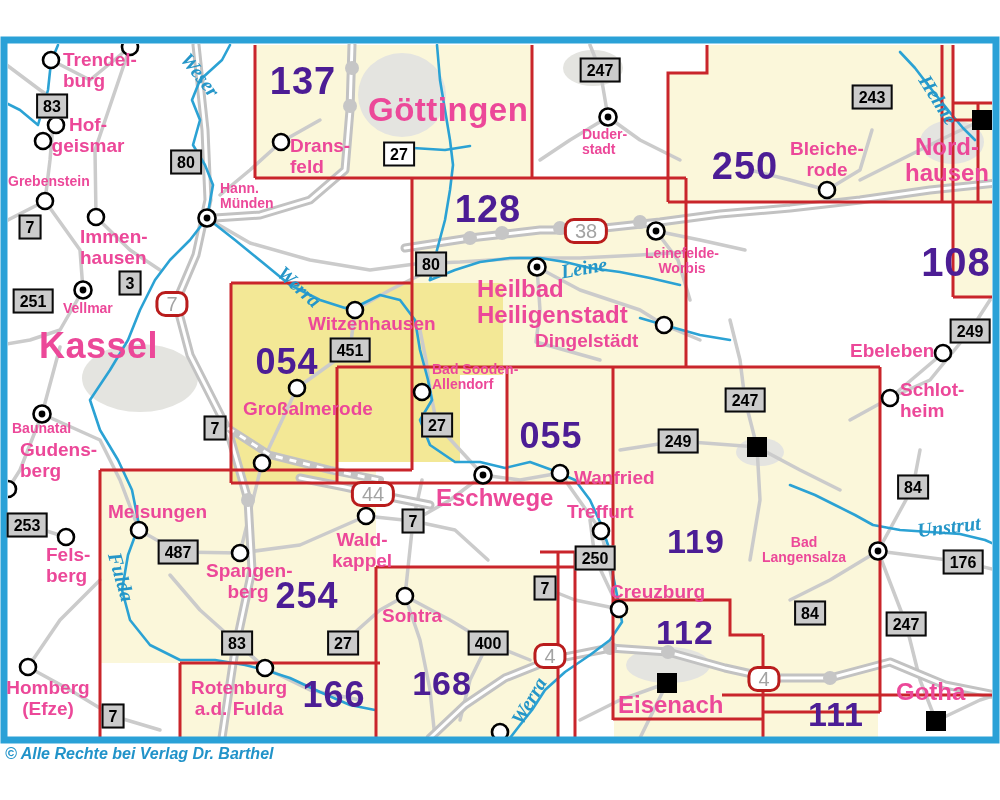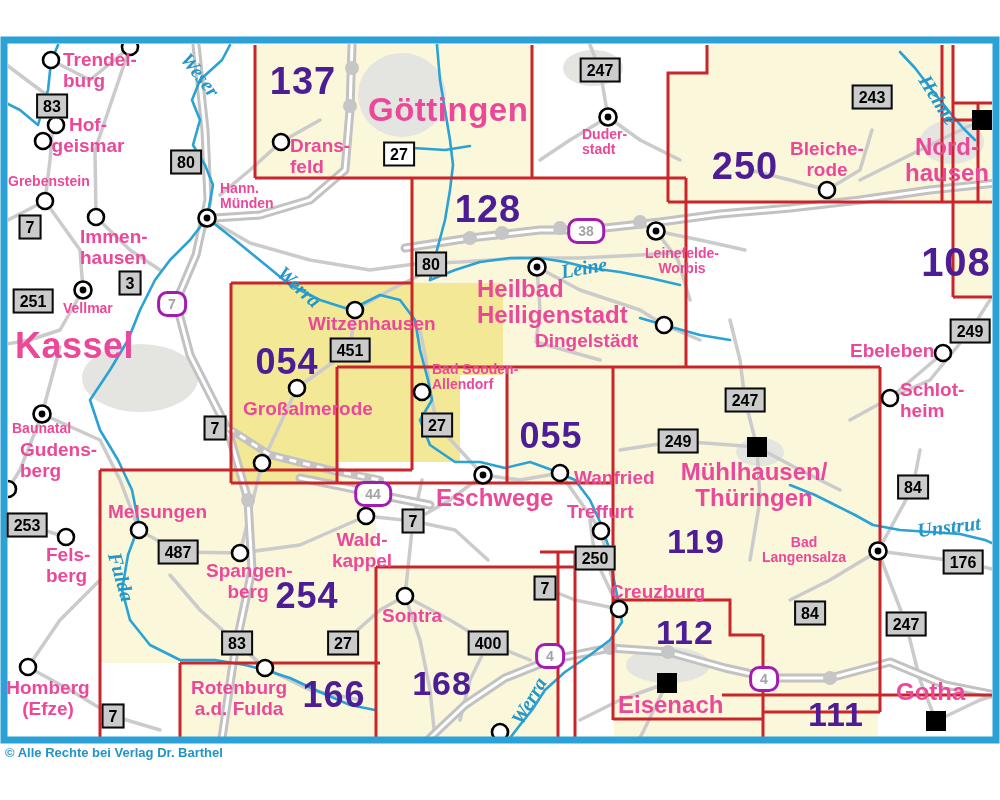--- a/index.html
+++ b/index.html
@@ -2,36 +2,36 @@
 <html><head>
 <meta charset="utf-8">
 <style>
   html,body{margin:0;padding:0;background:#fff;}
   #stage{position:relative;width:1000px;height:800px;background:#fff;overflow:hidden;
          font-family:"Liberation Sans",sans-serif;}
   #basemap{position:absolute;left:0;top:0;z-index:1;}
   .lbl{position:absolute;font-weight:bold;color:#ec4899;white-space:pre-line;line-height:1.08;
        font-size:19px;z-index:7;}
   .t21{font-size:14px;} .t24{font-size:24px;} .t33{font-size:33px;letter-spacing:.5px;}
-  .t36{font-size:36px;letter-spacing:.5px;}
+  .t36{font-size:36px;letter-spacing:.5px;margin-left:24px;}
   .ctr{text-align:center;} .rgt{text-align:center;}
   .sheetnum{position:absolute;color:#4c1d95;font-weight:bold;font-size:36px;z-index:6;
             transform:translate(-50%,-50%);letter-spacing:1px;}
   .sn34{font-size:34px;} .sn38{font-size:38px;} .sn40{font-size:40px;}
   .badge{position:absolute;transform:translate(-50%,-50%);background:#cbcbcb;
          border:2px solid #0a0a0a;color:#000;font-weight:bold;font-size:16px;
          height:21px;line-height:21px;padding:0 5px;z-index:8;white-space:nowrap;}
   .badge.bw{background:#fff;}
   .shield{position:absolute;transform:translate(-50%,-50%);background:#fff;
-          border:3px solid #a21caf;border-radius:10px;color:#a3a3a3;font-weight:bold;
-          font-size:14px;height:20px;line-height:20px;padding:0 8px;z-index:8;}
+          border:3px solid #b91c1c;border-radius:10px;color:#a3a3a3;font-weight:normal;
+          font-size:20px;height:20px;line-height:20px;padding:0 8px;z-index:8;}
   .river{position:absolute;font-family:"Liberation Serif",serif;font-style:italic;
          font-weight:bold;color:#2596c8;font-size:20px;z-index:5;white-space:nowrap;}
-  .copyright{position:absolute;left:5px;top:745px;font-size:13px;font-weight:bold;
-             color:#2193c9;z-index:9;}
+  .copyright{position:absolute;left:5px;top:745px;font-size:16px;font-weight:bold;
+             color:#2193c9;z-index:9;font-style:italic;}
 </style>
 </head>
 <body>
 
 <div id="stage">
 
   <svg id="basemap" width="1000" height="800" viewBox="0 0 1000 800">
     <defs>
       <clipPath id="mapclip">
           <rect x="8" y="44" width="984" height="693"></rect>
@@ -303,22 +303,20 @@
 Worbis</div>
   <div class="lbl t21" style="left:582px;top:127px">Duder-
 stadt</div>
   <div class="lbl ctr" style="left:786px;top:139px;width:82px">Bleiche-
 rode</div>
   <div class="lbl" style="left:850px;top:341px">Ebeleben</div>
   <div class="lbl" style="left:900px;top:380px">Schlot-
 heim</div>
   <div class="lbl t24 rgt" style="left:901px;top:134px;width:92px">Nord-
 hausen</div>
-  <div class="lbl t24 ctr" style="left:674px;top:459px;width:160px">Mühlhausen/
-Thüringen</div>
   <div class="lbl t21 rgt" style="left:738px;top:535px;width:132px">Bad
 Langensalza</div>
   <div class="lbl t24" style="left:618px;top:692px">Eisenach</div>
   <div class="lbl t24" style="left:896px;top:679px">Gotha</div>
   <div class="lbl t33" style="left:368px;top:92px">Göttingen</div>
   <div class="lbl" style="left:290px;top:136px">Drans-
 feld</div>
 
   <div class="badge" style="left:52px;top:106px">83</div>
   <div class="badge" style="left:186px;top:162px">80</div>

